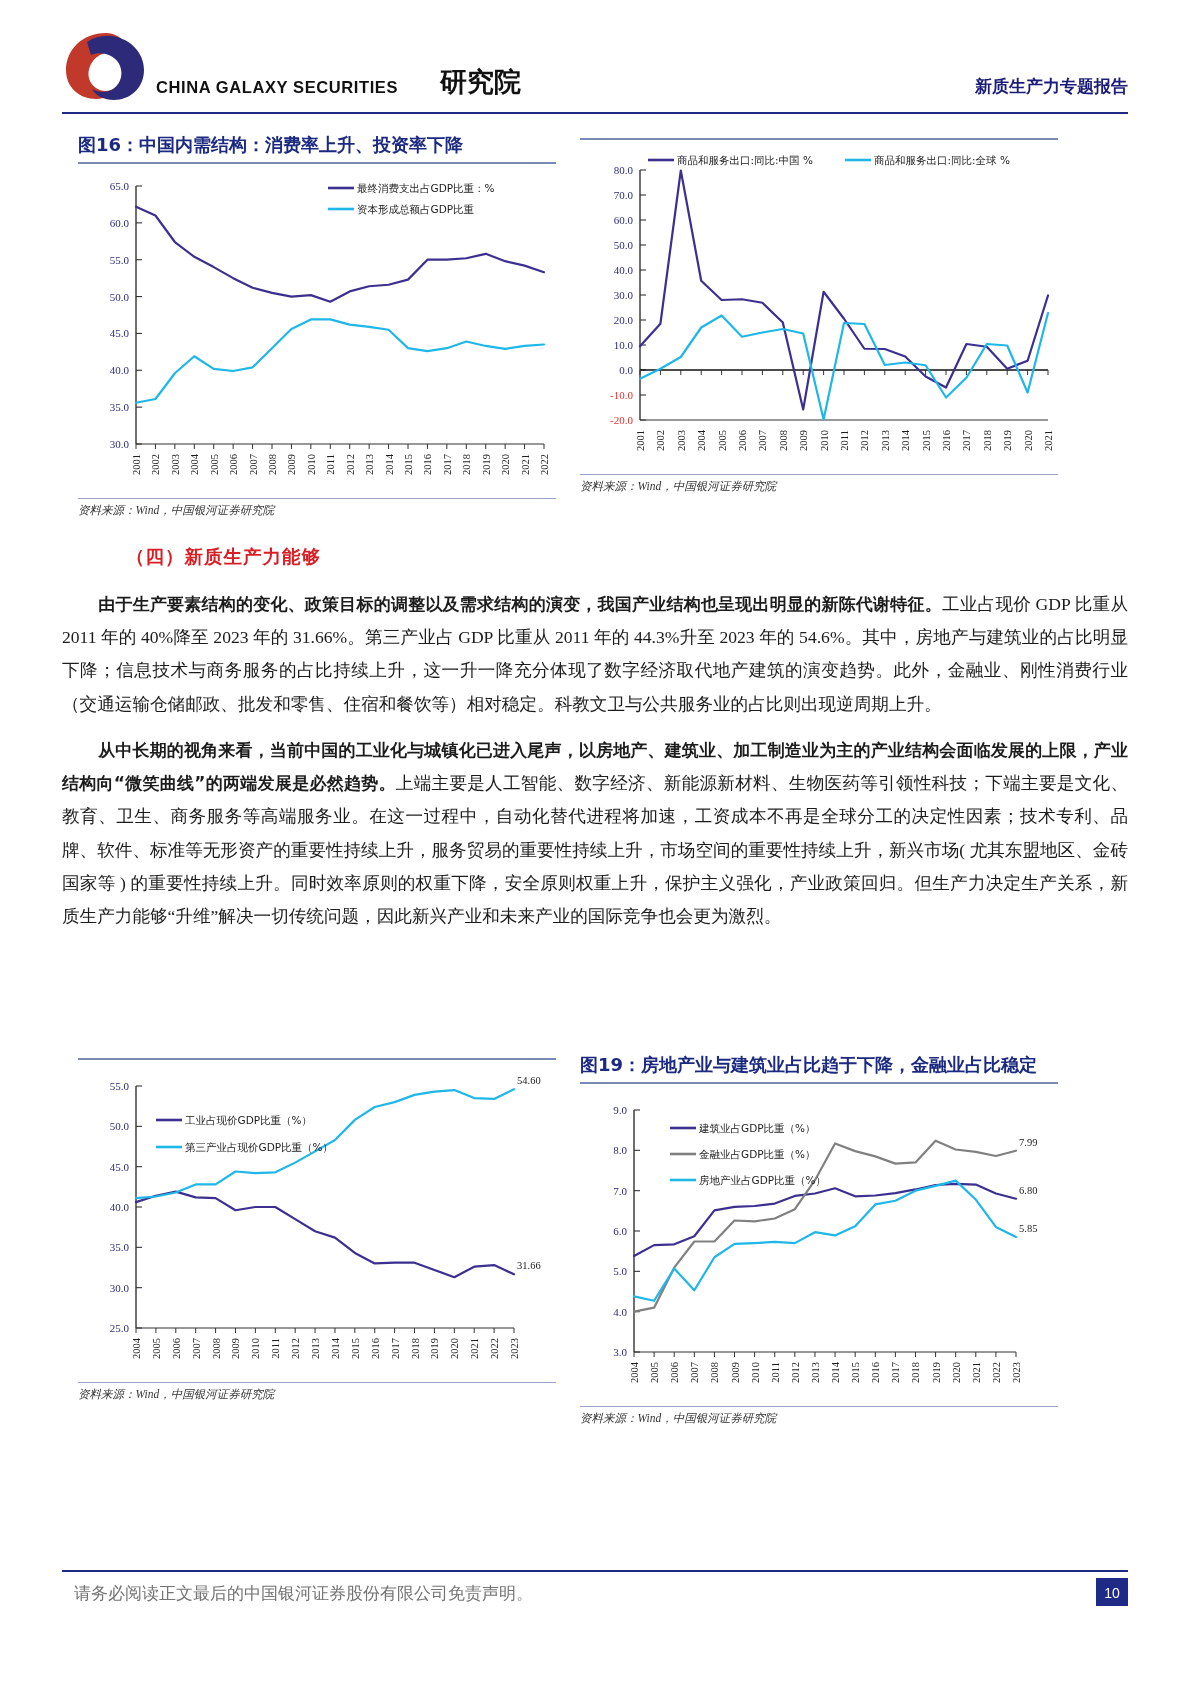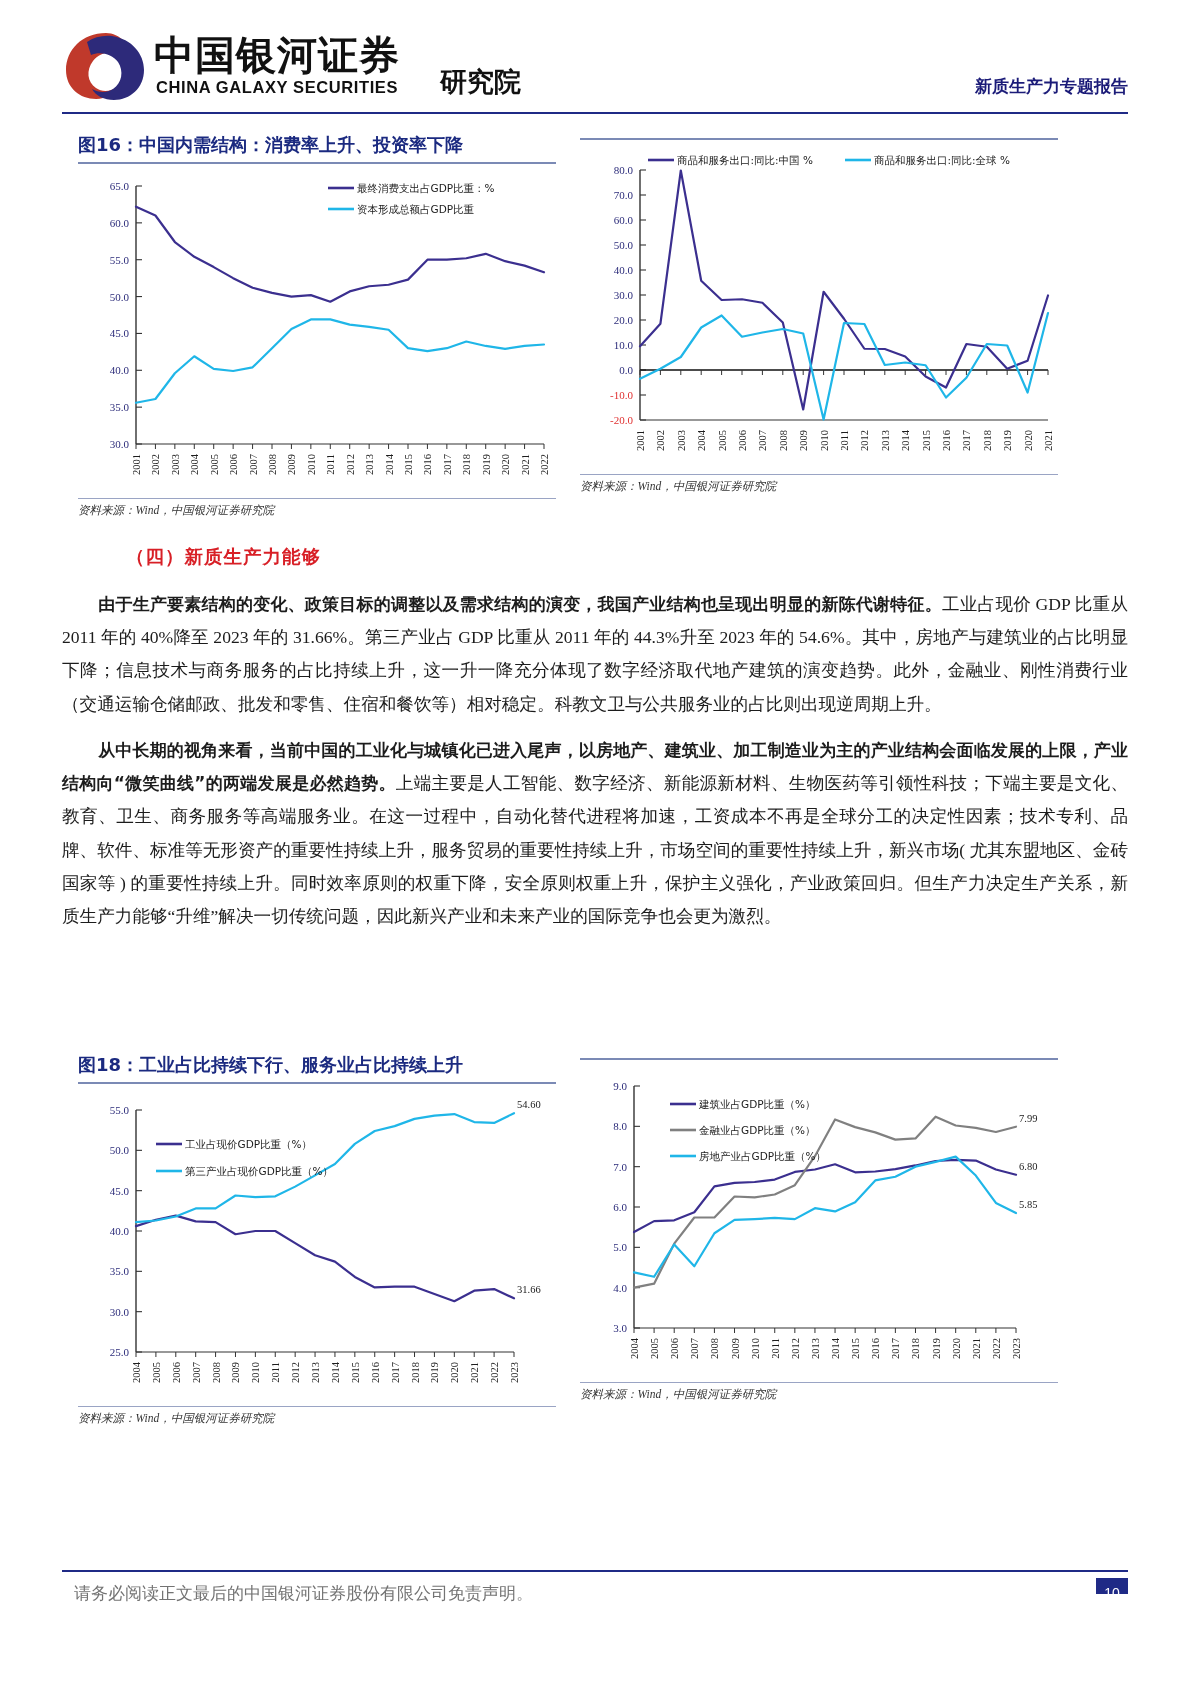--- a/index.html
+++ b/index.html
@@ -39,41 +39,40 @@
   .sec-head{position:absolute;font-family:"DejaVu Sans",sans-serif;font-weight:bold;
     font-size:18.5px;color:#d81f26;letter-spacing:1px;}
   .para{position:absolute;width:1066px;left:62px;font-size:17.6px;line-height:33.2px;
     text-align:justify;color:#1c1c1c;}
   .para b{font-family:"DejaVu Sans",sans-serif;font-weight:bold;font-size:17px;}
 
   
   .foot-rule{position:absolute;left:62px;top:1570px;width:1066px;height:1.6px;background:#1f2a86;}
   .foot-txt{position:absolute;left:74px;top:1582px;font-size:17px;color:#737373;
     font-family:"DejaVu Sans",sans-serif;}
-  .pagebox{position:absolute;right:62px;top:1578px;width:32px;height:16px;background:#1f2a86;
+  .pagebox{position:absolute;right:62px;top:1578px;width:32px;height:28px;background:#1f2a86;
     color:#fff;font-family:"Liberation Sans",sans-serif;font-size:14px;text-align:center;
     line-height:30px;}
   .axlbl{font-family:"Liberation Serif",serif;font-size:11px;fill:#2c2c7a;}
   .axlbl-neg{fill:#e03030;}
   .xlbl{font-family:"Liberation Serif",serif;font-size:10.5px;fill:#1d1d1d;}
   .leg{font-family:"DejaVu Sans",sans-serif;font-size:10.5px;fill:#1b1b1b;}
   .dlbl{font-family:"Liberation Serif",serif;font-size:10.5px;fill:#1b1b1b;}
 </style>
 </head>
 <body>
 
 <div class="page">
 
   <div class="header">
     <div class="logo">
       <svg class="logo-mark" viewBox="0 0 86 72">
         <path d="M44 3 C20 3 4 20 4 40 C4 58 18 69 34 69 C44 69 52 64 55 57 C48 62 40 62 34 58 C25 52 24 40 31 31 C37 23 49 20 58 24 L62 11 C57 6 51 3 44 3 Z" fill="#c0392b"></path>
         <path d="M50 6 C70 9 82 24 82 40 C82 58 68 70 52 70 C42 70 34 66 30 59 C37 63 45 63 51 59 C60 53 62 41 56 32 C50 24 38 21 29 25 L25 12 C32 7 41 5 50 6 Z" fill="#2d2a7a"></path>
       </svg>
-      <div class="logo-cn">中国银河证券</div>
       <div class="logo-en">CHINA GALAXY SECURITIES</div>
       <div class="logo-inst">研究院</div>
     </div>
     <div class="hdr-title">新质生产力专题报告</div>
     <div class="hdr-rule"></div>
   </div>
 
   <div class="fig" style="left:78px;top:133px;width:478px;">
     <div class="fig-title">图16：中国内需结构：消费率上升、投资率下降</div>
     <div class="fig-rule"></div>
@@ -326,21 +325,20 @@
 
   <div class="para" style="top:588px;">
     <span style="display:inline-block;width:36px;"></span><b>由于生产要素结构的变化、政策目标的调整以及需求结构的演变，我国产业结构也呈现出明显的新陈代谢特征。</b><span>工业占现价 GDP 比重从 2011 年的 40%降至 2023 年的 31.66%。第三产业占 GDP 比重从 2011 年的 44.3%升至 2023 年的 54.6%。其中，房地产与建筑业的占比明显下降；信息技术与商务服务的占比持续上升，这一升一降充分体现了数字经济取代地产建筑的演变趋势。此外，金融业、刚性消费行业（交通运输仓储邮政、批发和零售、住宿和餐饮等）相对稳定。科教文卫与公共服务业的占比则出现逆周期上升。</span>
   </div>
 
   <div class="para" style="top:734px;">
     <span style="display:inline-block;width:36px;"></span><b>从中长期的视角来看，当前中国的工业化与城镇化已进入尾声，以房地产、建筑业、加工制造业为主的产业结构会面临发展的上限，产业结构向“微笑曲线”的两端发展是必然趋势。</b><span>上端主要是人工智能、数字经济、新能源新材料、生物医药等引领性科技；下端主要是文化、教育、卫生、商务服务等高端服务业。在这一过程中，自动化替代进程将加速，工资成本不再是全球分工的决定性因素；技术专利、品牌、软件、标准等无形资产的重要性持续上升，服务贸易的重要性持续上升，市场空间的重要性持续上升，新兴市场( 尤其东盟地区、金砖国家等 ) 的重要性持续上升。同时效率原则的权重下降，安全原则权重上升，保护主义强化，产业政策回归。但生产力决定生产关系，新质生产力能够“升维”解决一切传统问题，因此新兴产业和未来产业的国际竞争也会更为激烈。</span>
   </div>
 
   <div class="fig" style="left:78px;top:1053px;width:478px;">
-    <div class="fig-title">图18：工业占比持续下行、服务业占比持续上升</div>
     <div class="fig-rule"></div>
     <div class="plot">
       <svg id="svg-fig18" width="478" height="322" viewBox="0 0 478 322">
           <text x="51" y="272" text-anchor="end" class="axlbl">25.0</text>
           <line x1="58" y1="268" x2="64" y2="268" stroke="#333" stroke-width="1.1"></line>
           <text x="51" y="231.66666666666669" text-anchor="end" class="axlbl">30.0</text>
           <line x1="58" y1="227.66666666666669" x2="64" y2="227.66666666666669" stroke="#333" stroke-width="1.1"></line>
           <text x="51" y="191.33333333333334" text-anchor="end" class="axlbl">35.0</text>
           <line x1="58" y1="187.33333333333334" x2="64" y2="187.33333333333334" stroke="#333" stroke-width="1.1"></line>
           <text x="51" y="151" text-anchor="end" class="axlbl">40.0</text>
@@ -441,20 +439,21 @@
           <text x="107" y="64" class="leg">工业占现价GDP比重（%）</text>
           <line x1="78" y1="87" x2="104" y2="87" stroke="#1fb6e8" stroke-width="2.6"></line>
           <text x="107" y="91" class="leg">第三产业占现价GDP比重（%）</text>
         </svg>
     </div>
     <div class="fig-srcrule"></div>
     <div class="fig-src" style="margin-top:4px;">资料来源：Wind，中国银河证券研究院</div>
   </div>
 
   <div class="fig" style="left:580px;top:1053px;width:478px;">
+    <div class="fig-title">图19：房地产业与建筑业占比趋于下降，金融业占比稳定</div>
     <div class="fig-rule"></div>
     <div class="plot">
       <svg id="svg-fig19" width="478" height="322" viewBox="0 0 478 322">
           <text x="47" y="272" text-anchor="end" class="axlbl">3.0</text>
           <line x1="54" y1="268" x2="60" y2="268" stroke="#333" stroke-width="1.1"></line>
           <text x="47" y="231.66666666666669" text-anchor="end" class="axlbl">4.0</text>
           <line x1="54" y1="227.66666666666669" x2="60" y2="227.66666666666669" stroke="#333" stroke-width="1.1"></line>
           <text x="47" y="191.33333333333334" text-anchor="end" class="axlbl">5.0</text>
           <line x1="54" y1="187.33333333333334" x2="60" y2="187.33333333333334" stroke="#333" stroke-width="1.1"></line>
           <text x="47" y="151" text-anchor="end" class="axlbl">6.0</text>

